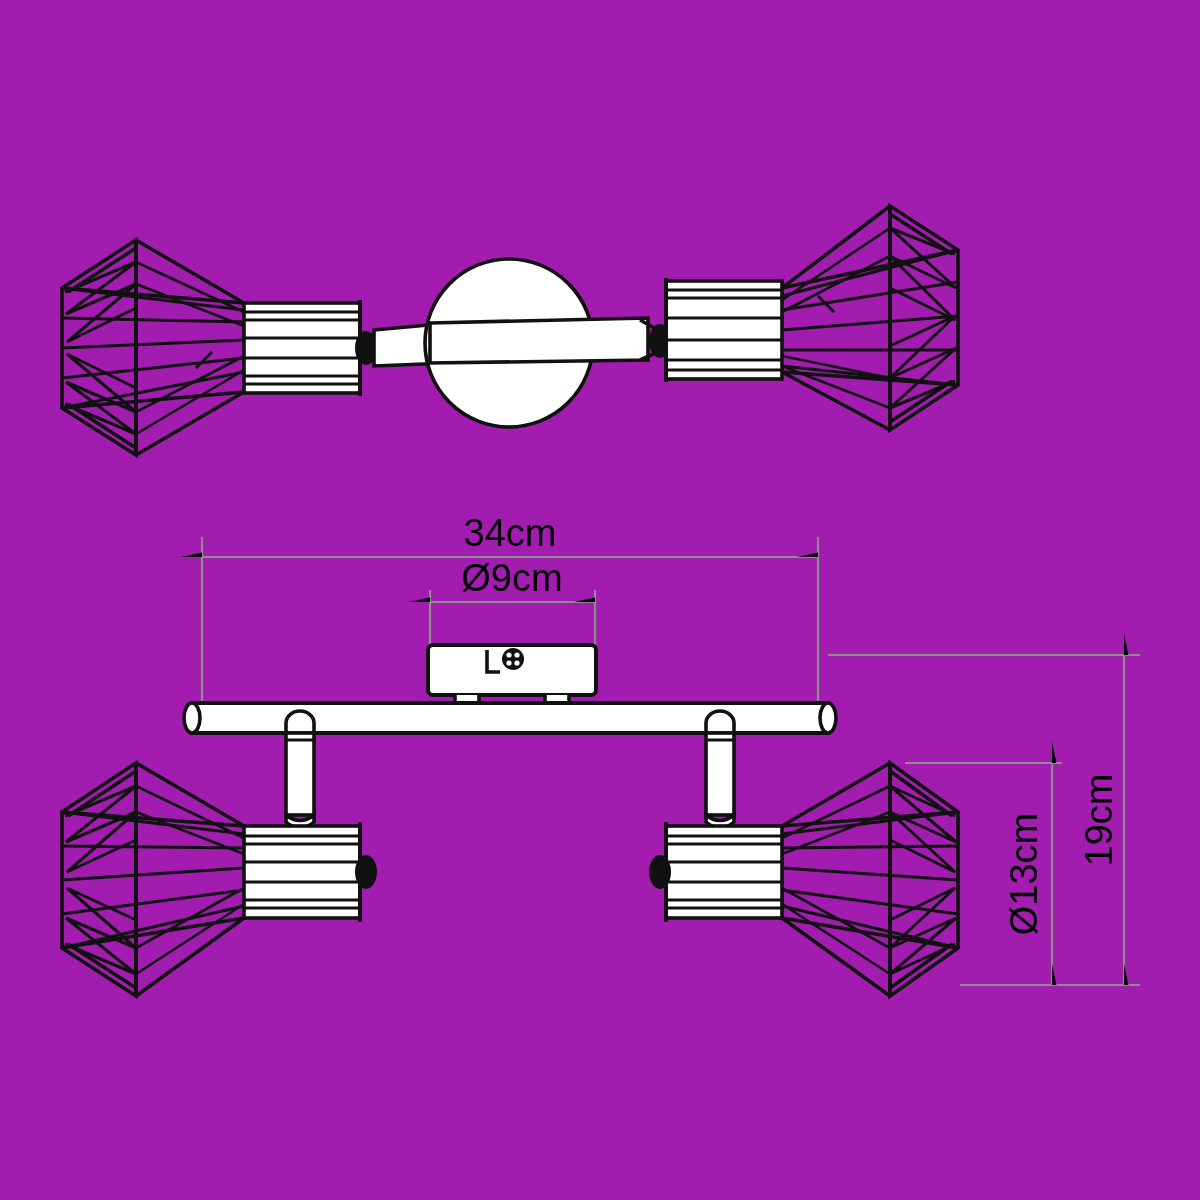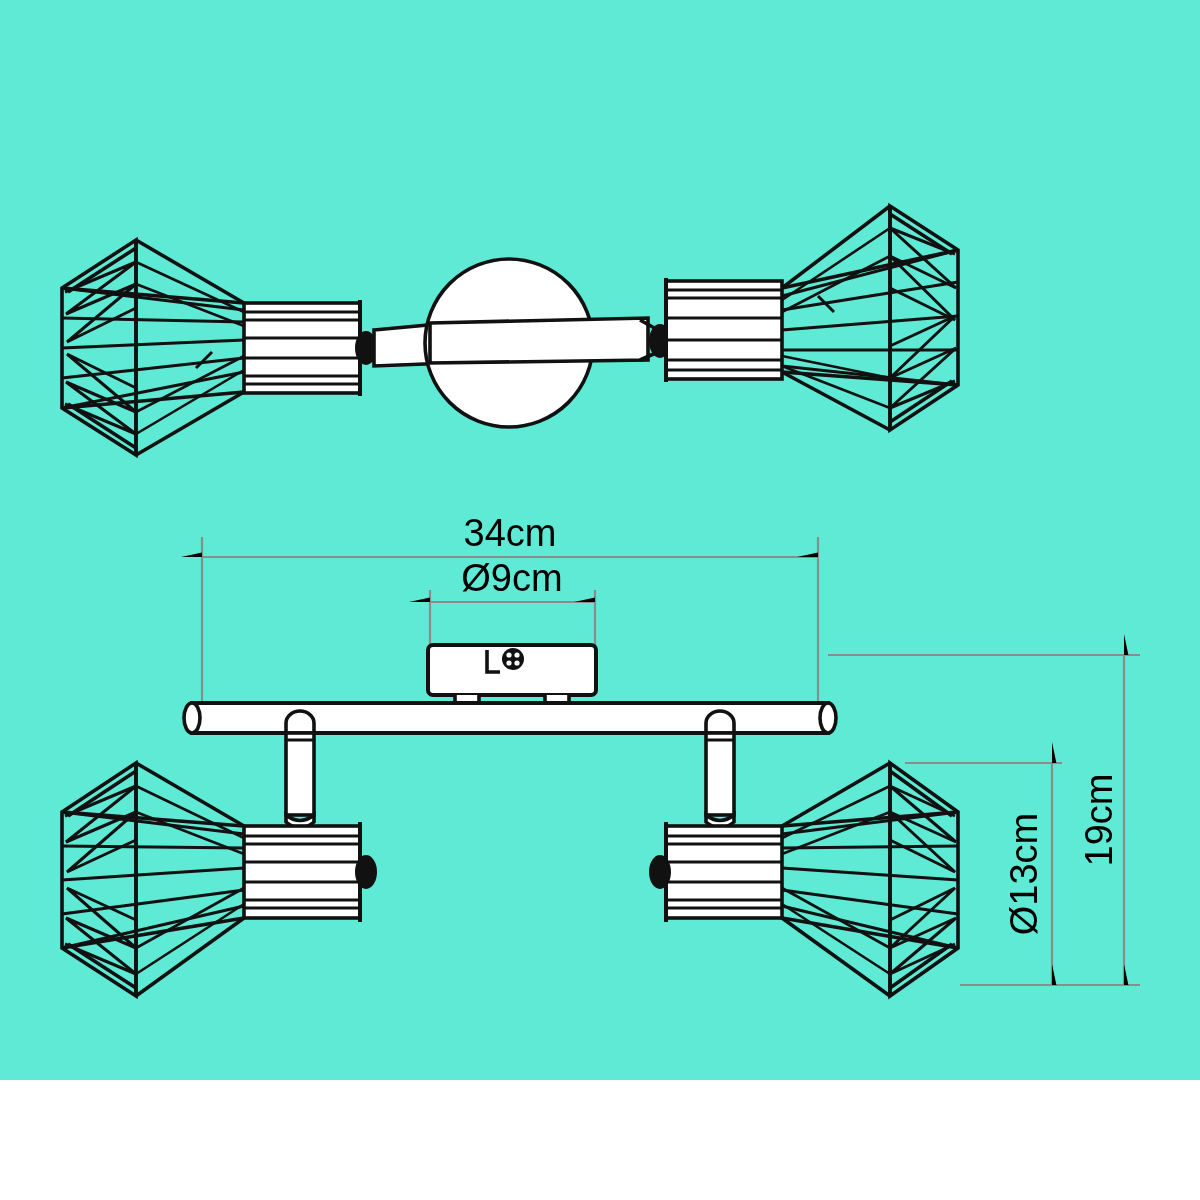--- a/index.html
+++ b/index.html
@@ -3,22 +3,22 @@
 <meta charset="utf-8">
 <style>
   html, body {
     margin: 0;
     padding: 0;
     background: #ffffff;
   }
   #page {
     position: relative;
     width: 1200px;
-    height: 1080px;
-    background: #5eead4;
+    height: 1200px;
+    background: #a21caf;
     font-family: "Liberation Sans", sans-serif;
     overflow: hidden;
   }
   #drawing {
     position: absolute;
     left: 0;
     top: 0;
     width: 1200px;
     height: 1200px;
   }

